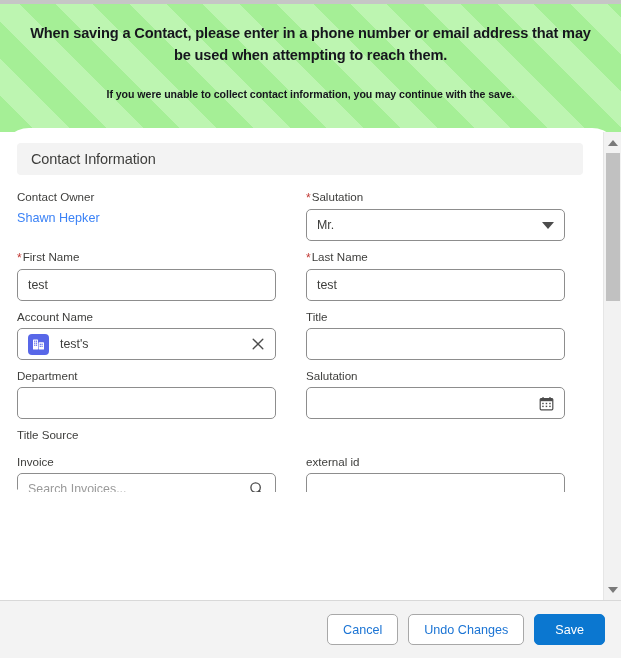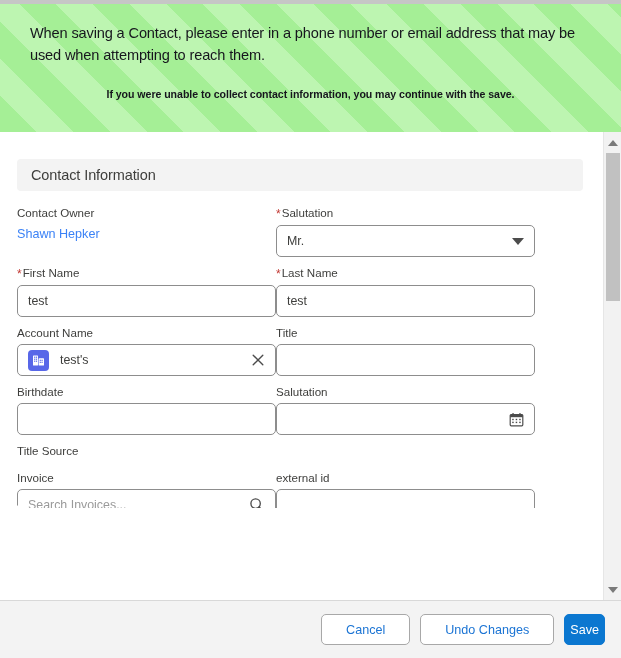--- a/index.html
+++ b/index.html
@@ -42,41 +42,41 @@
       #a5ef96 26px,
       #bdf5b1 26px,
       #bdf5b1 52px
     );
     padding: 18px 22px 0 22px;
     overflow: hidden;
   }
 
   .banner-title {
     font-size: 14.6px;
-    font-weight: normal;
+    font-weight: bold;
     color: #16161d;
-    text-align: left;
+    text-align: center;
     line-height: 1.52;
     letter-spacing: -0.15px;
     padding: 0 8px;
   }
 
   .banner-sub {
     margin-top: 22px;
     font-size: 10.6px;
     font-weight: bold;
     color: #16161d;
     text-align: center;
     letter-spacing: -0.05px;
   }
 
   
   .form-region {
     position: absolute;
-    top: 144px; left: 0;
+    top: 128px; left: 0;
     width: 621px;
     height: 364px;
     background: #ffffff;
     overflow: hidden;
     border-radius: 29px;
   }
 
   .form-inner {
     position: absolute;
     top: 0; left: 0;
@@ -96,20 +96,21 @@
 
   .section-header-text {
     font-size: 14.5px;
     color: #3e3e3c;
     letter-spacing: -0.1px;
   }
 
   
   .row {
     display: flex;
+    gap: 30px;
     margin-bottom: 8px;
   }
 
   .col {
     width: 259px;
     flex: 0 0 259px;
   }
 
   .field-label {
     font-size: 11.6px;
@@ -259,36 +260,36 @@
     gap: 10px;
   }
 
   .btn {
     height: 31px;
     border-radius: 5px;
     font-size: 12.6px;
     display: flex;
     align-items: center;
     justify-content: center;
-    padding: 0 24px;
+    padding: 0 15px;
     cursor: pointer;
     white-space: nowrap;
   }
 
   .btn-neutral {
     background: #ffffff;
     border: 1px solid #a8a8a8;
     color: #1b74d4;
   }
 
   .btn-brand {
     background: #0b77d0;
     border: 1px solid #0b77d0;
     color: #ffffff;
-    padding: 0 5px;
+    padding: 0 20px;
   }
 </style>
 </head>
 <body>
 
 <div id="app">
 
   <div class="top-strip"></div>
 
   <div class="banner">
@@ -363,21 +364,21 @@
         <div class="col">
           <div class="field-label">Title</div>
           <div class="input-box">
             <span class="input-text"></span>
           </div>
         </div>
       </div>
 
       <div class="row">
         <div class="col">
-          <div class="field-label">Birthdate</div>
+          <div class="field-label">Department</div>
           <div class="input-box">
             <span class="input-text"></span>
           </div>
         </div>
         <div class="col">
           <div class="field-label">Salutation</div>
           <div class="input-box">
             <span class="input-text"></span>
             <span class="icon-btn">
               <svg width="15" height="15" viewBox="0 0 15 15" aria-hidden="true">

